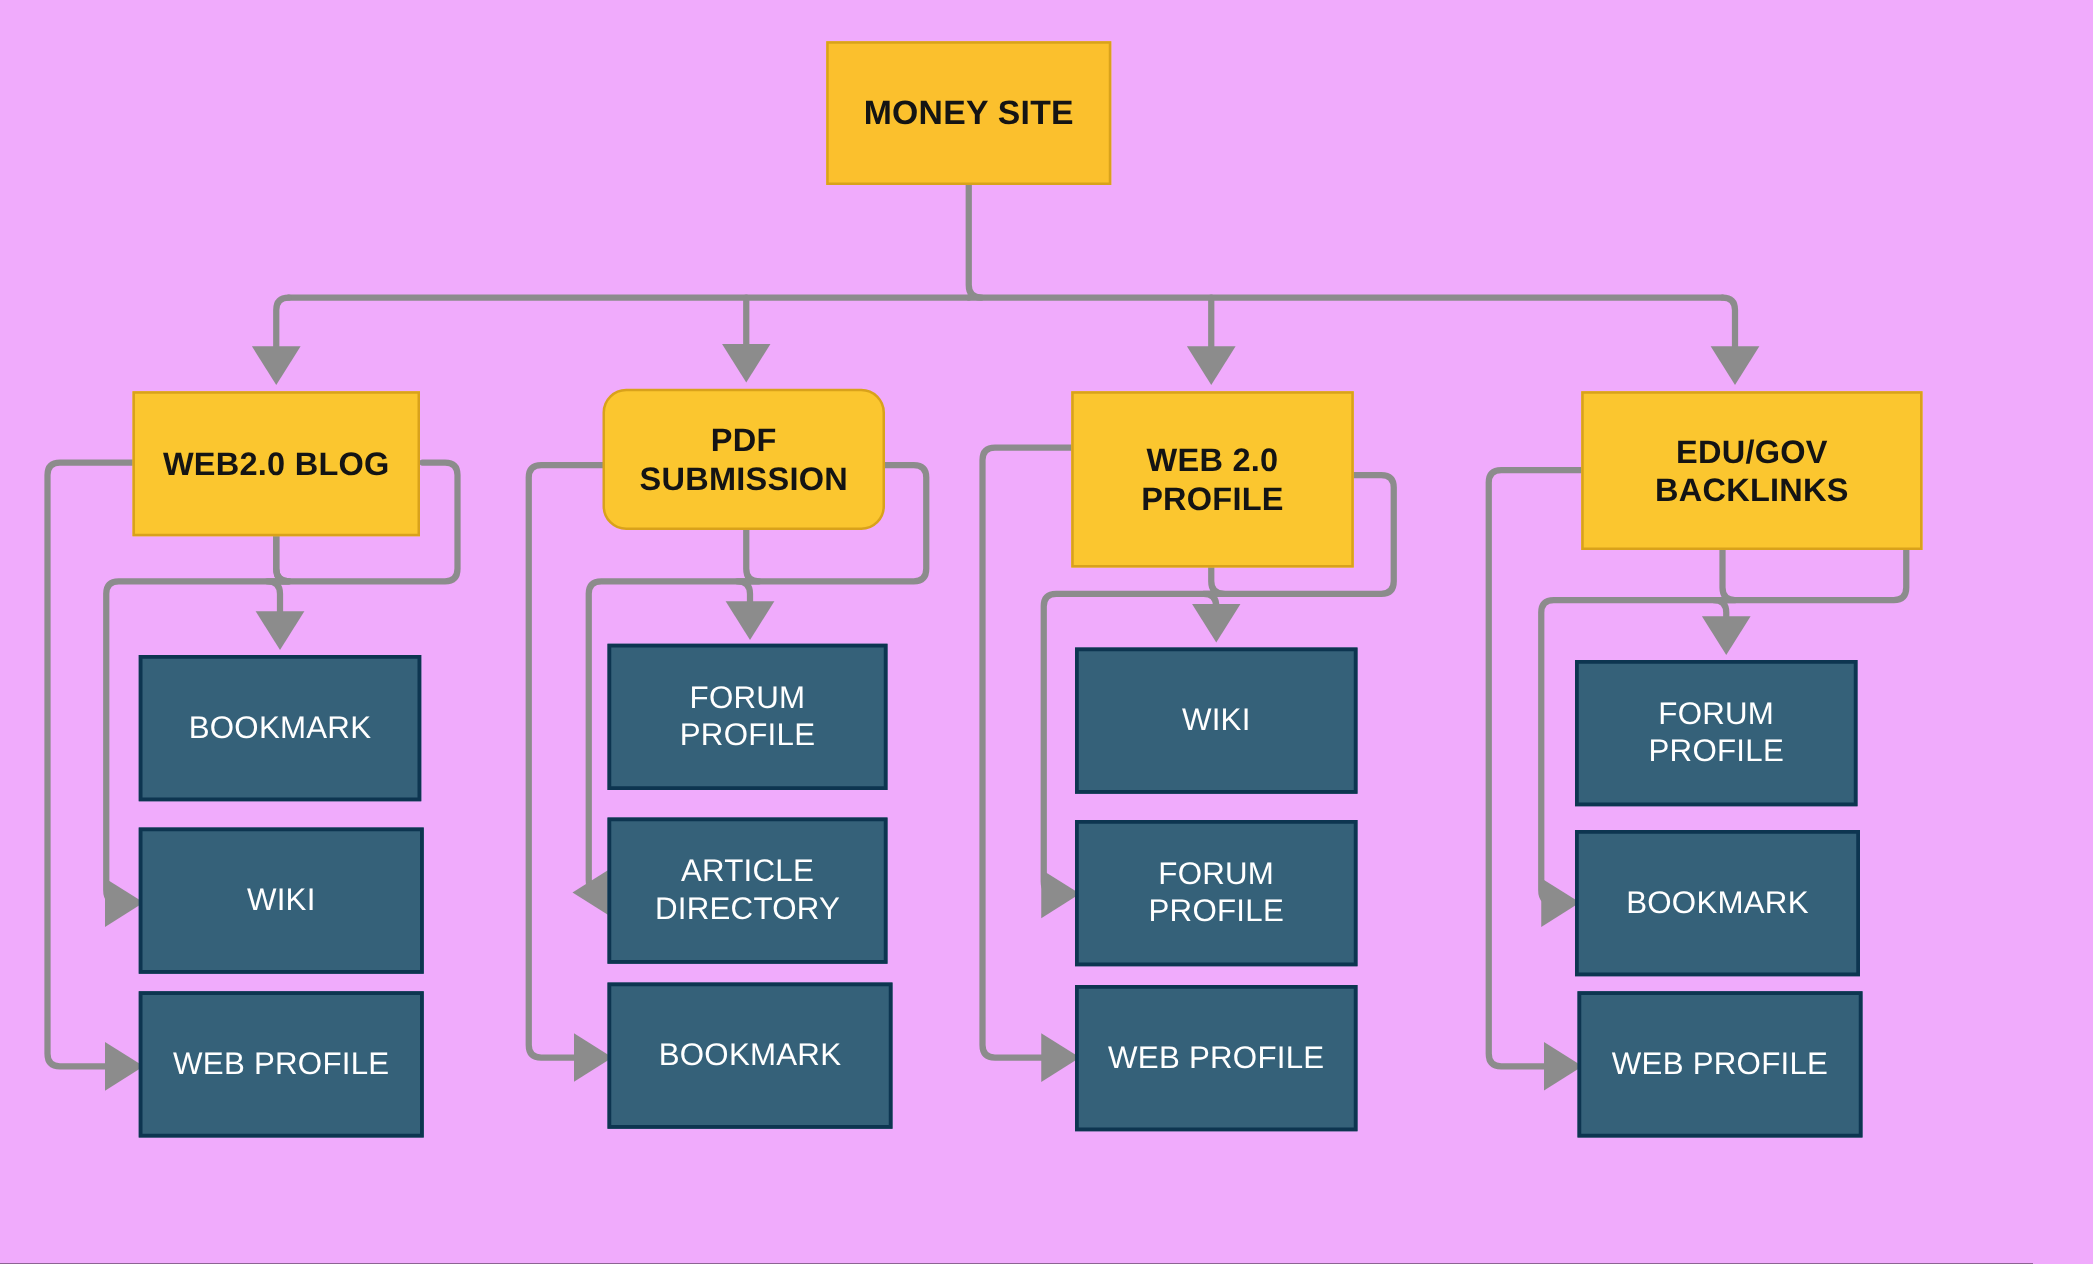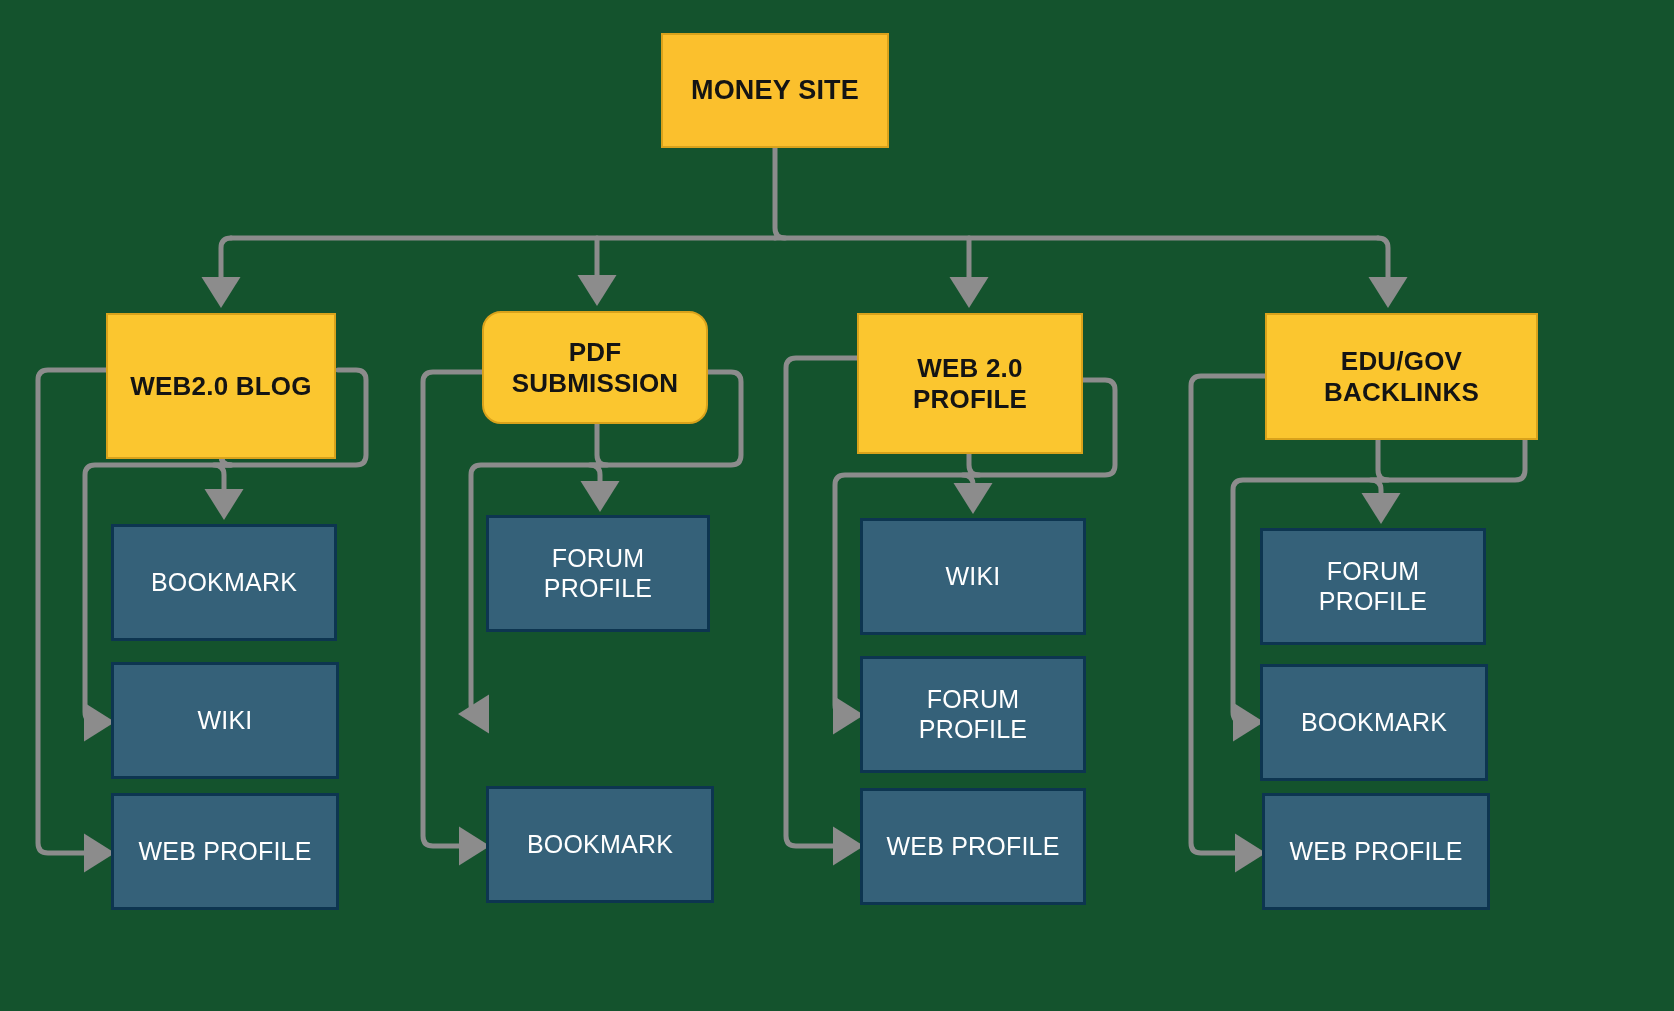--- a/index.html
+++ b/index.html
@@ -4,21 +4,21 @@
 <style>
   html, body {
     margin: 0;
     padding: 0;
     background: #000000;
   }
   #canvas {
     position: relative;
     width: 1674px;
     height: 1011px;
-    background: #14532d;
+    background: #f0abfc;
     overflow: hidden;
     font-family: "Liberation Sans", sans-serif;
   }
   #wires {
     position: absolute;
     left: 0;
     top: 0;
     width: 1674px;
     height: 1011px;
     pointer-events: none;
@@ -95,29 +95,31 @@
       <path d="M857,358 L796,358 Q786,358 786,368 L786,836 Q786,846 796,846 L848,846" marker-end="url(#ah)"></path>
 
       <path d="M1378,440 L1378,470 Q1378,480 1388,480 L1371,480 Q1381,480 1381,490 L1381,508" marker-end="url(#ah)"></path>
       <path d="M1491,380 L1515,380 Q1525,380 1525,390 L1525,470 Q1525,480 1515,480 L1243,480 Q1233,480 1233,490 L1233,712 Q1233,722 1243,722 L1248,722" marker-end="url(#ah)"></path>
       <path d="M1265,376 L1201,376 Q1191,376 1191,386 L1191,843 Q1191,853 1201,853 L1250,853" marker-end="url(#ah)"></path>
     </g>
   </svg>
 
   <div class="node root" style="left:661px; top:33px; width:228px; height:115px;">MONEY SITE</div>
 
-  <div class="node branch" style="left:106px; top:313px; width:230px; height:146px;">WEB2.0 BLOG</div>
+  <div class="node branch" style="left:106px; top:313px; width:230px; height:116px;">WEB2.0 BLOG</div>
   <div class="node leaf" style="left:111px; top:524px; width:226px; height:117px;">BOOKMARK</div>
   <div class="node leaf" style="left:111px; top:662px; width:228px; height:117px;">WIKI</div>
   <div class="node leaf" style="left:111px; top:793px; width:228px; height:117px;">WEB PROFILE</div>
 
   <div class="node branch" style="left:482px; top:311px; width:226px; height:113px;border-radius:19px;">PDF
 SUBMISSION</div>
   <div class="node leaf" style="left:486px; top:515px; width:224px; height:117px;">FORUM
 PROFILE</div>
+  <div class="node leaf" style="left:486px; top:654px; width:224px; height:117px;">ARTICLE
+DIRECTORY</div>
   <div class="node leaf" style="left:486px; top:786px; width:228px; height:117px;">BOOKMARK</div>
 
   <div class="node branch" style="left:857px; top:313px; width:226px; height:141px;">WEB 2.0
 PROFILE</div>
   <div class="node leaf" style="left:860px; top:518px; width:226px; height:117px;">WIKI</div>
   <div class="node leaf" style="left:860px; top:656px; width:226px; height:117px;">FORUM
 PROFILE</div>
   <div class="node leaf" style="left:860px; top:788px; width:226px; height:117px;">WEB PROFILE</div>
 
   <div class="node branch" style="left:1265px; top:313px; width:273px; height:127px;">EDU/GOV

